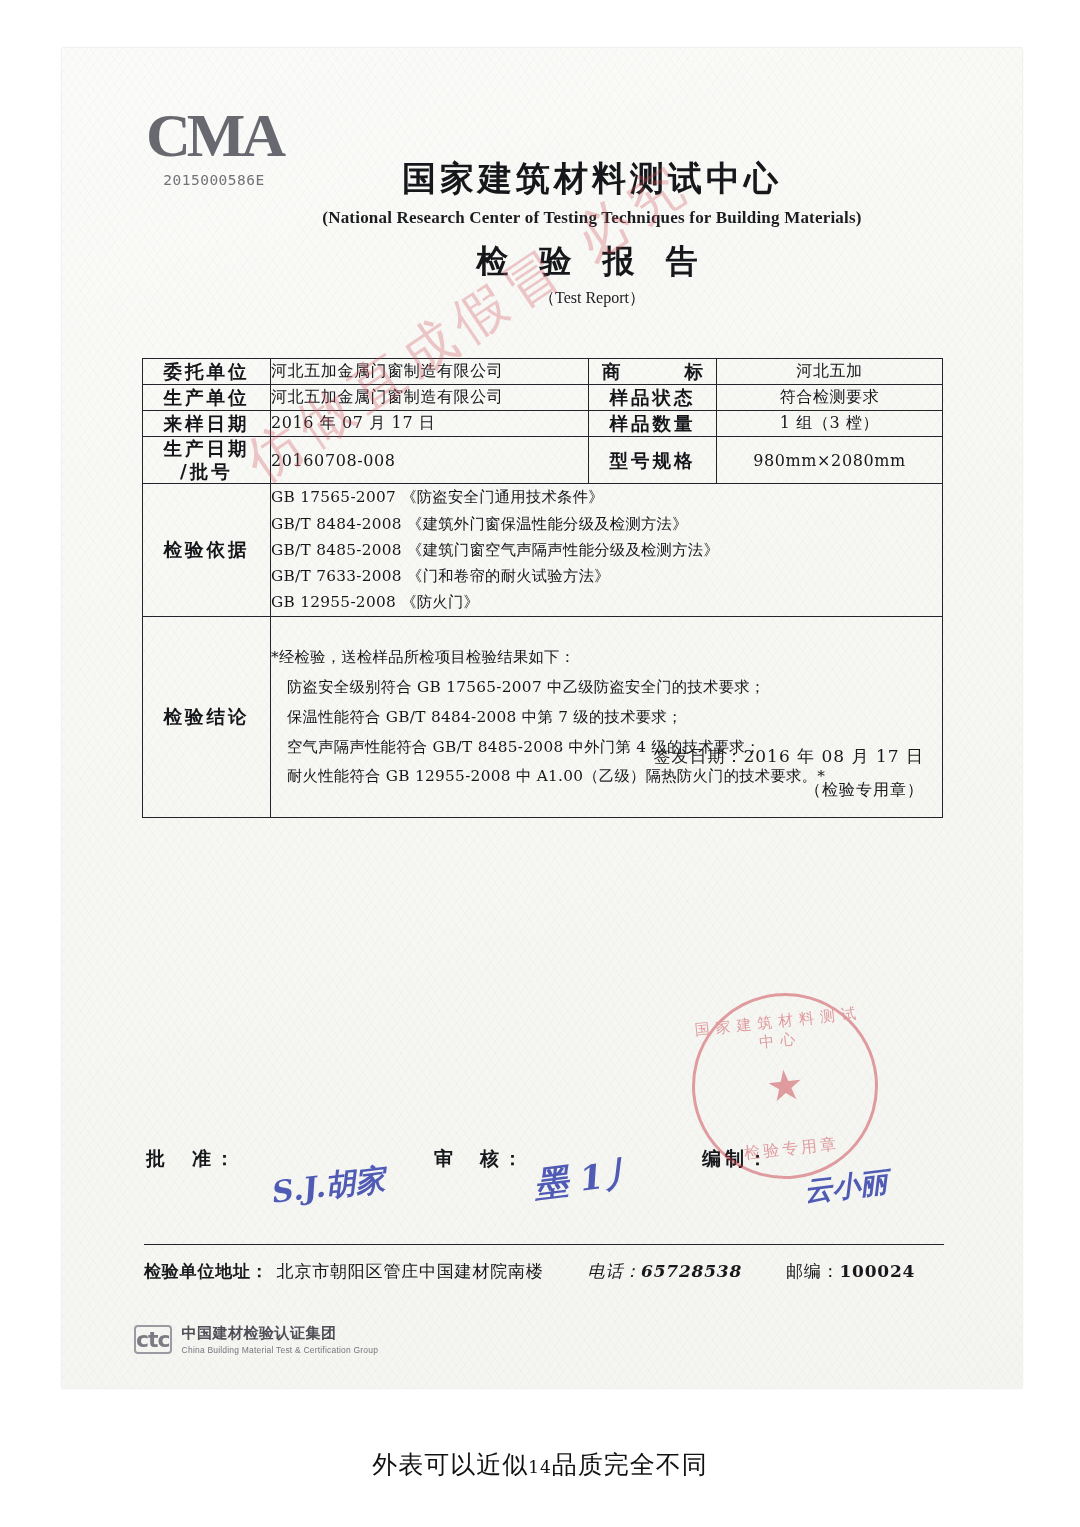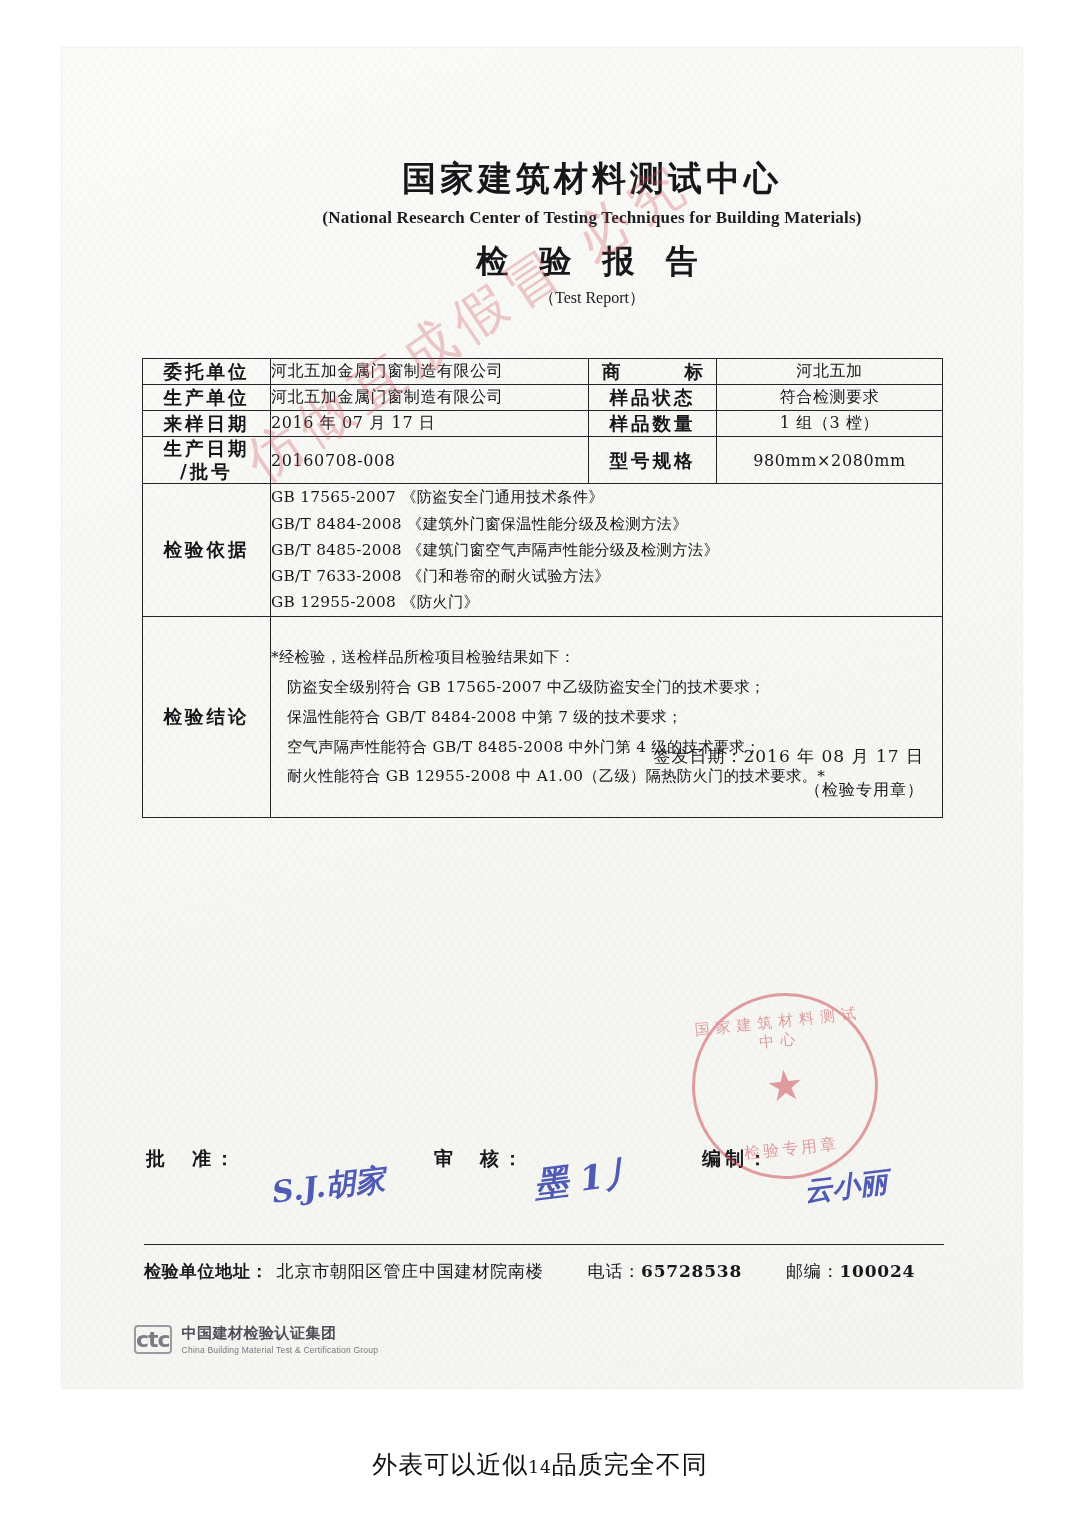--- a/index.html
+++ b/index.html
@@ -278,21 +278,21 @@
     width: 800px;
     display: flex;
     align-items: center;
     font-family: "DejaVu Serif", serif;
     font-size: 17px;
     color: #17181b;
     letter-spacing: .8px;
   }
   #addr-main { font-weight: 700; }
   #addr-text { margin-left: 8px; font-weight: 400; }
-  #addr-tel  { margin-left: 44px; }
+  #addr-tel  { margin-left: 44px; font-style: italic; }
   #addr-zip  { margin-left: 44px; }
   .bold-num { font-weight: 700; }
 
   
   #ctc-logo {
     position: absolute;
     left: 72px;
     top: 1276px;
     display: flex;
     align-items: center;
@@ -394,20 +394,24 @@
   }
   #caption .small {
     font-size: 17px;
   }
 </style>
 </head>
 <body>
 
 <div id="page">
 
+  <div id="cma-mark">
+    <div id="cma-glyph">CMA</div>
+    <div id="cma-num">2015000586E</div>
+  </div>
 
   <div id="org-block">
     <div id="org-cn">国家建筑材料测试中心</div>
     <div id="org-en">(National Research Center of Testing Techniques for Building Materials)</div>
     <div id="doc-title">检 验 报 告</div>
     <div id="doc-title-en">（Test Report）</div>
   </div>
 
 
   <table id="main-table">

